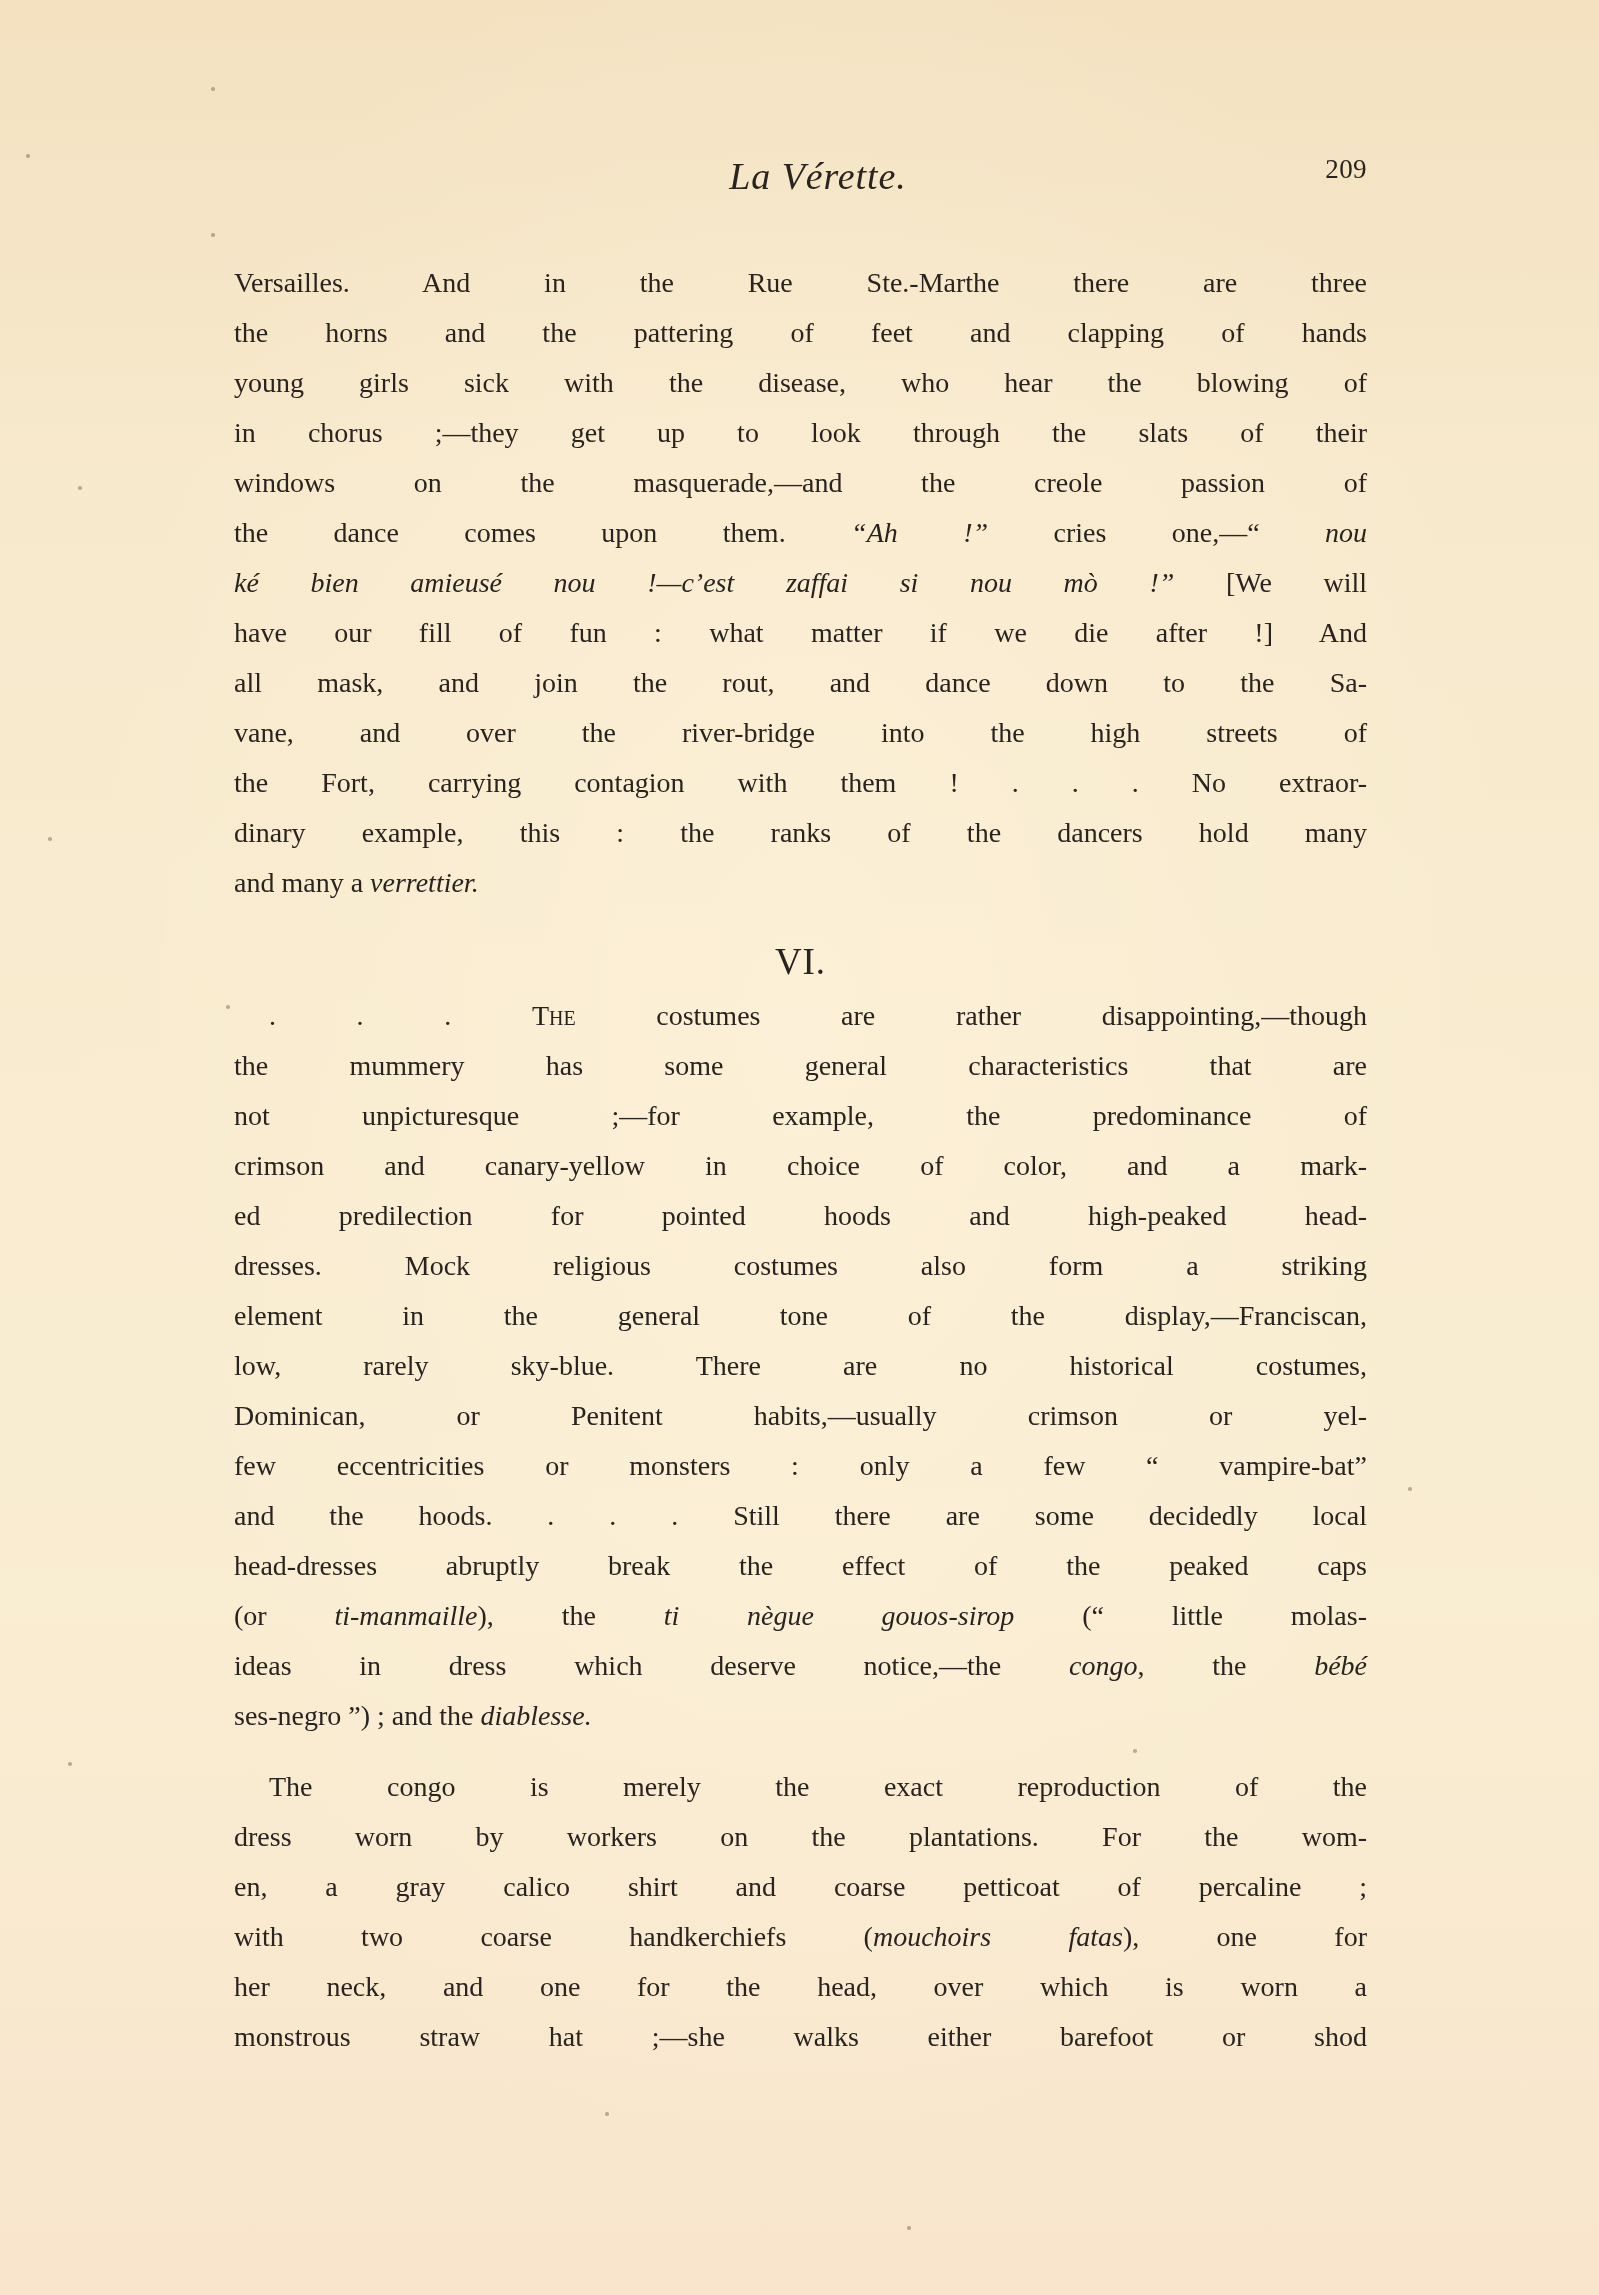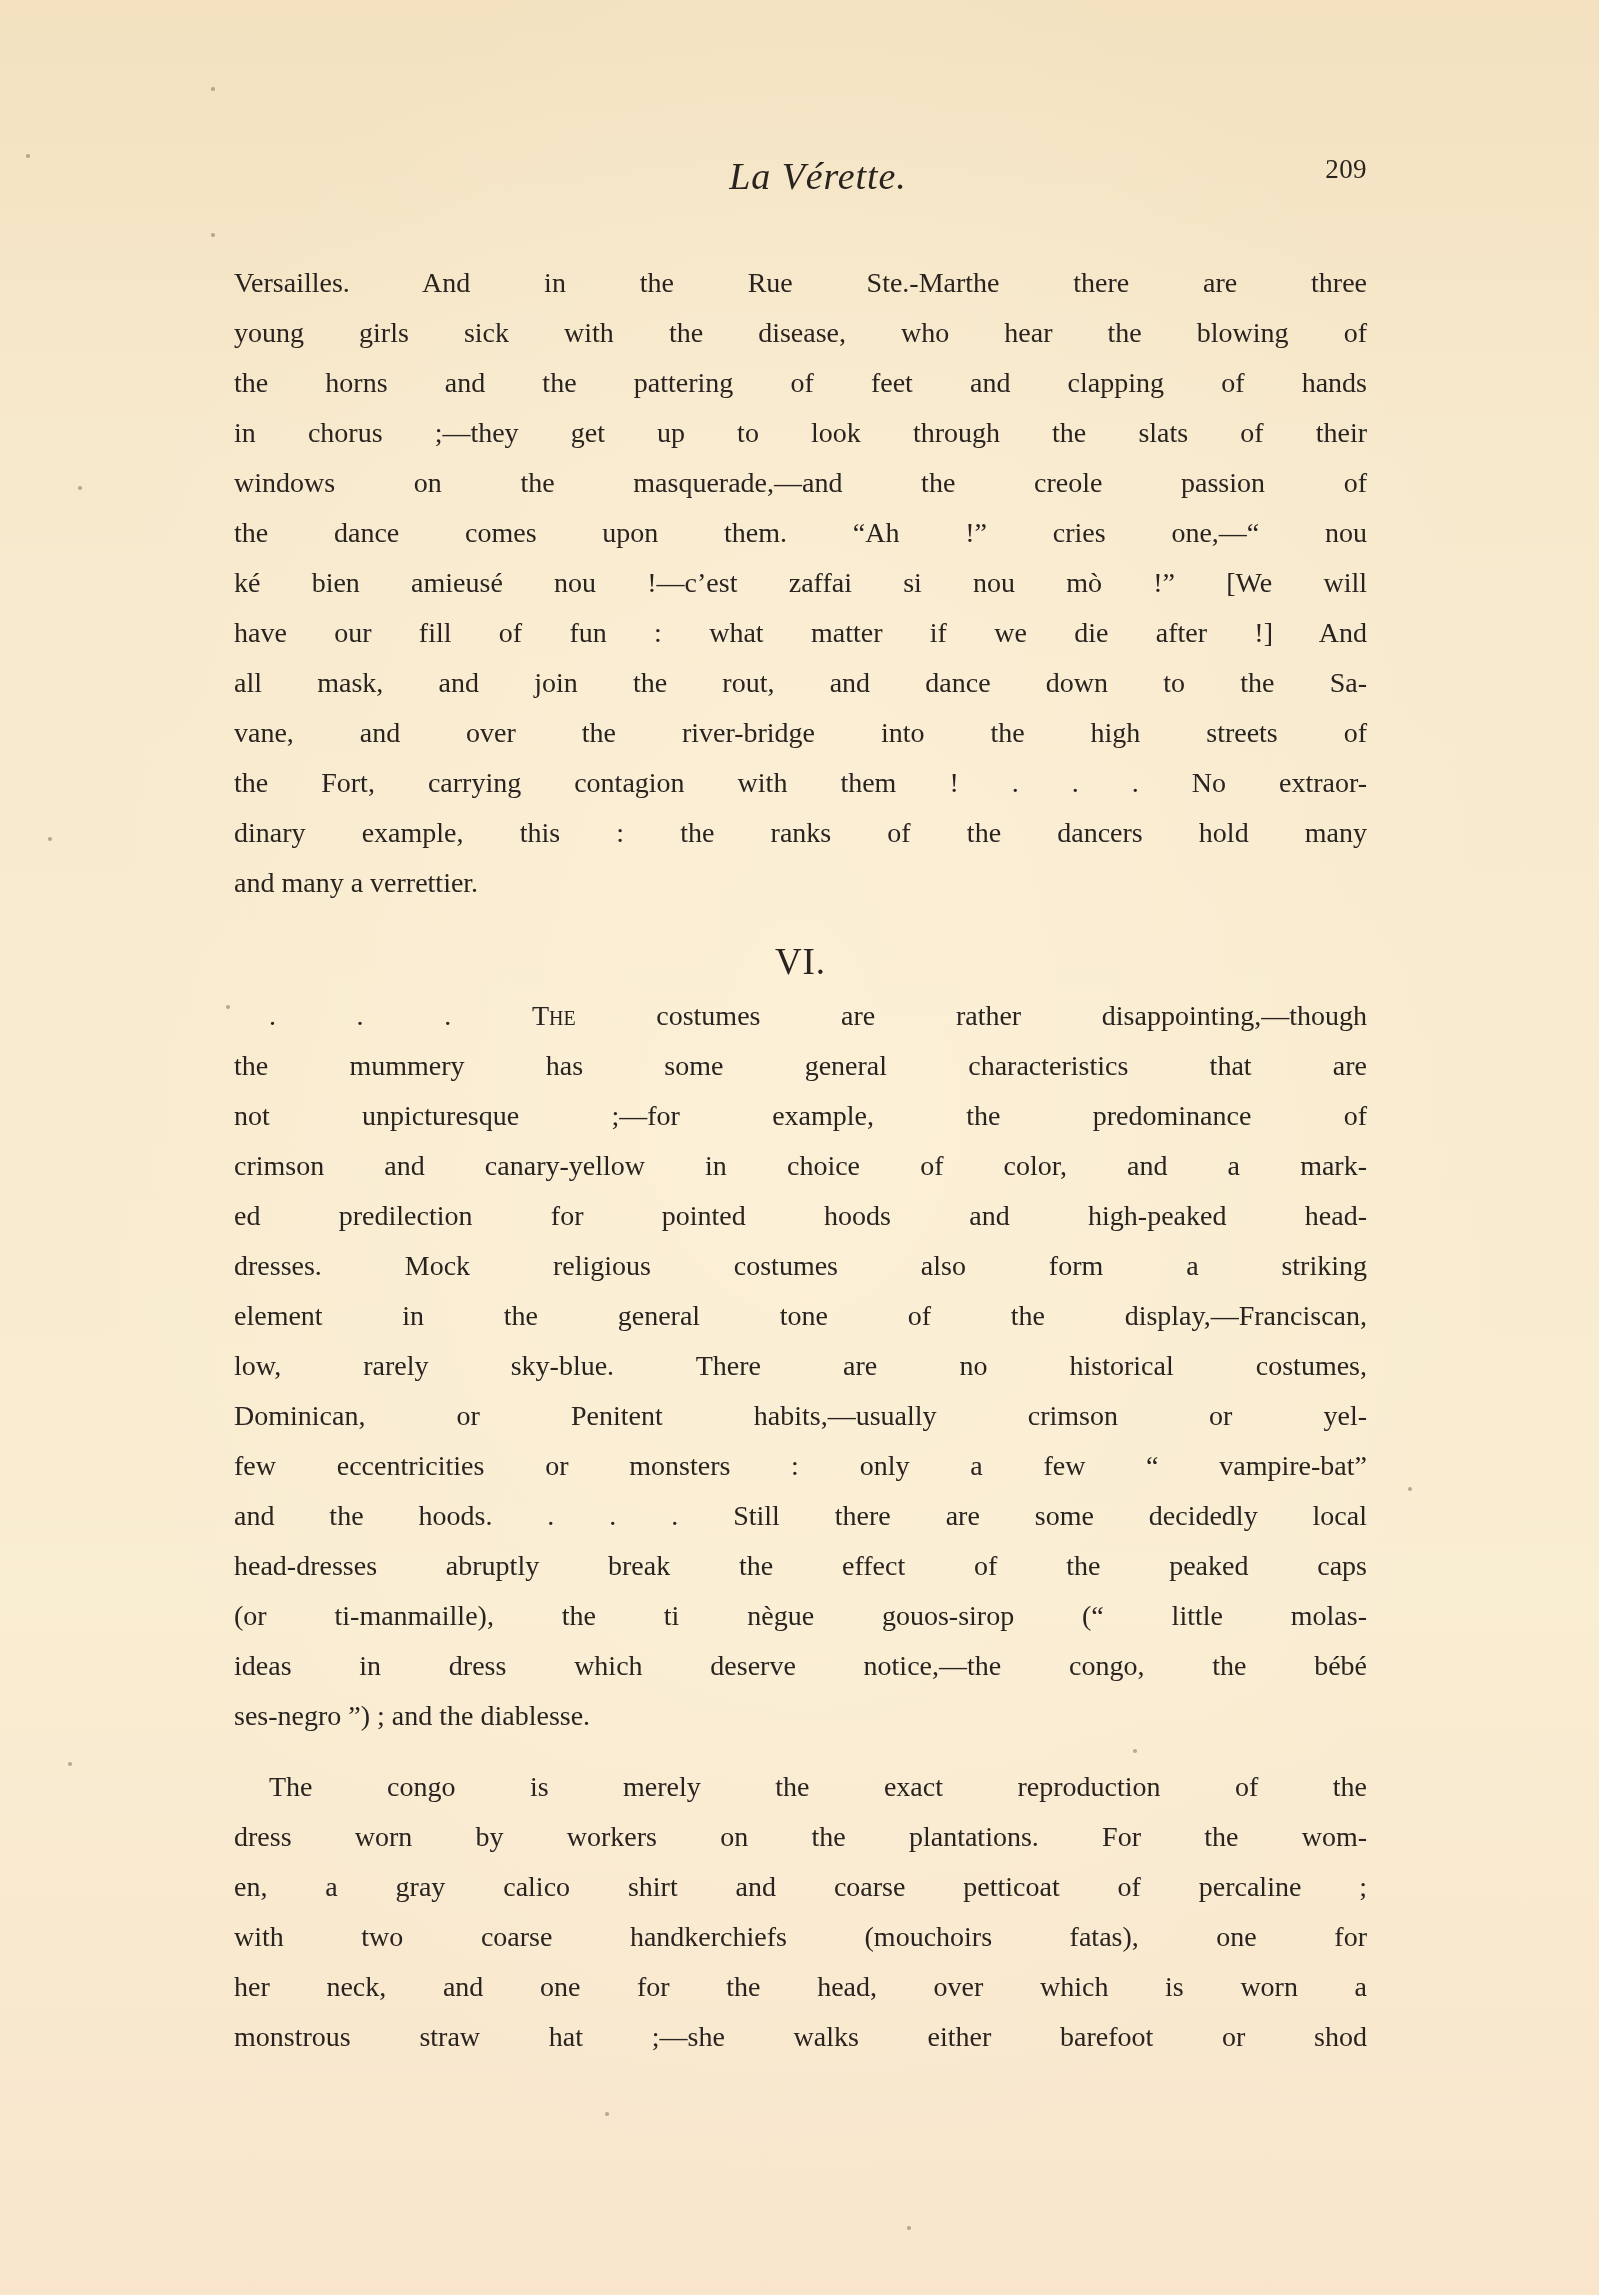--- a/index.html
+++ b/index.html
@@ -79,43 +79,43 @@
     }
     .line.last {
       text-align-last: left;
     }
     .line.indent {
       padding-left: 35px;
     }
     .line.indent2 {
       padding-left: 35px;
     }
-    .it { }
+    .it { font-style: italic; }
     .sc { font-variant: small-caps; }
     .speck {
       position: absolute;
       width: 3.5px; height: 3.5px;
       border-radius: 50%;
       background: rgba(110,90,70,0.45);
     }
   </style>
 </head>
 <body>
 
 <div class="page">
 
   <div class="running-head">
     <div class="running-title">La Vérette.</div>
     <div class="page-number">209</div>
   </div>
 
   <div class="body-text block1">
     <span class="line">Versailles.  And in the Rue Ste.-Marthe there are three</span>
+    <span class="line">the horns and the pattering of feet and clapping of hands</span>
     <span class="line">young girls sick with  the disease, who hear the blowing of</span>
-    <span class="line">the horns and the pattering of feet and clapping of hands</span>
     <span class="line">in chorus ;—they get up to look through the slats of their</span>
     <span class="line">windows on the masquerade,—and the creole passion of</span>
     <span class="line"><span>the dance comes upon them.  </span><span class="it">“Ah !”</span><span> cries one,—“ </span><span class="it">nou</span></span>
     <span class="line"><span class="it">ké bien amieusé nou !—c’est zaffai si nou mò !”</span><span>  [We will</span></span>
     <span class="line">have our fill of fun : what matter if we die after !]  And</span>
     <span class="line">all mask, and join the rout, and dance down to the Sa-</span>
     <span class="line">vane, and over the river-bridge into the high streets of</span>
     <span class="line">the Fort, carrying contagion with them ! . . . No extraor-</span>
     <span class="line">dinary example, this : the ranks of the dancers hold many</span>
     <span class="line last"><span>and many a </span><span class="it">verrettier.</span></span>

